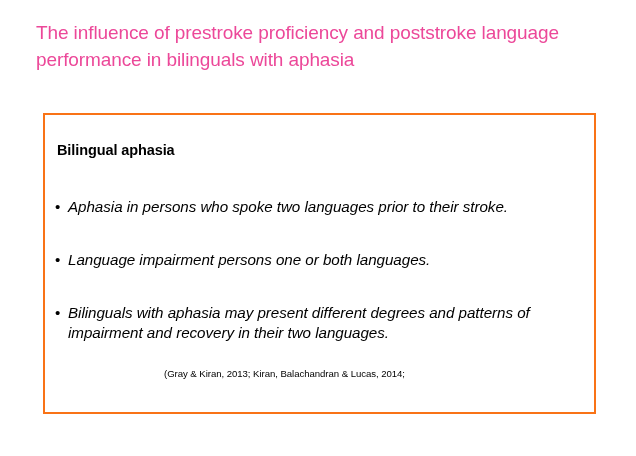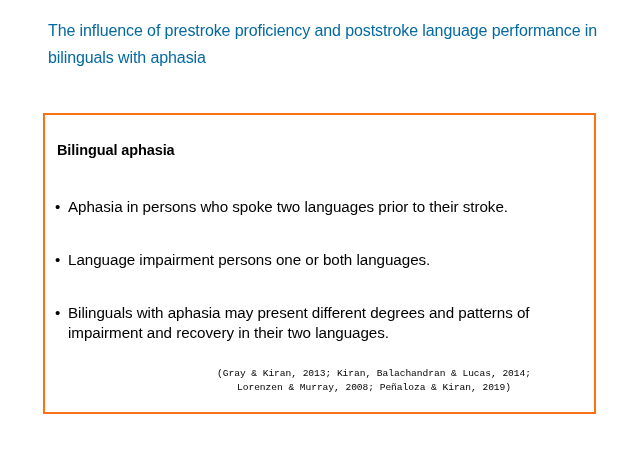--- a/index.html
+++ b/index.html
@@ -22,28 +22,28 @@
     left: 0;
     top: 0;
     width: 636px;
     height: 456px;
     background: #ffffff;
   }
 
   
   #slide-title {
     position: absolute;
-    left: 48px;
+    left: 36px;
     top: 6px;
     width: 560px;
-    font-size: 16px;
+    font-size: 19px;
     line-height: 27.5px;
     font-weight: 400;
     letter-spacing: -0.1px;
-    color: #0369a1;
+    color: #ec4899;
   }
 
   
   #content-box {
     position: absolute;
     left: 43px;
     top: 113px;
     width: 553px;
     height: 301px;
     box-sizing: border-box;
@@ -79,36 +79,36 @@
   }
   .bullet-mark {
     flex: 0 0 auto;
     width: 13px;
     font-size: 15.2px;
     line-height: 20px;
     text-align: left;
   }
   .bullet-text {
     flex: 1 1 auto;
+    font-style: italic;
   }
 
   #bullet-1 { top: 82px; }
   #bullet-2 { top: 135px; }
   #bullet-3 { top: 188px; }
 
   #citation {
     position: absolute;
     right: 10px;
     top: 252px;
     width: 420px;
-    text-align: center;
+    text-align: left;
     font-size: 9.6px;
     line-height: 13.5px;
     letter-spacing: -0.05px;
-    font-family: Liberation Mono, monospace;
   }
   .citation-line { display: block; }
 </style>
 </head>
 <body>
 
 <div id="slide">
 
   <h1 id="slide-title">The influence of prestroke proficiency and poststroke language performance in bilinguals with aphasia</h1>
 
@@ -127,19 +127,18 @@
         <span class="bullet-text">Language impairment persons one or both languages.</span>
       </div>
 
       <div class="bullet-row" id="bullet-3">
         <span class="bullet-mark">•</span>
         <span class="bullet-text">Bilinguals with aphasia may present different degrees and patterns of impairment and recovery in their two languages.</span>
       </div>
 
       <div id="citation">
         <span class="citation-line">(Gray &amp; Kiran, 2013; Kiran, Balachandran &amp; Lucas, 2014;</span>
-        <span class="citation-line">Lorenzen &amp; Murray, 2008; Peñaloza &amp; Kiran, 2019)</span>
       </div>
 
     </div>
   </div>
 
 </div>
 
 </body></html>

